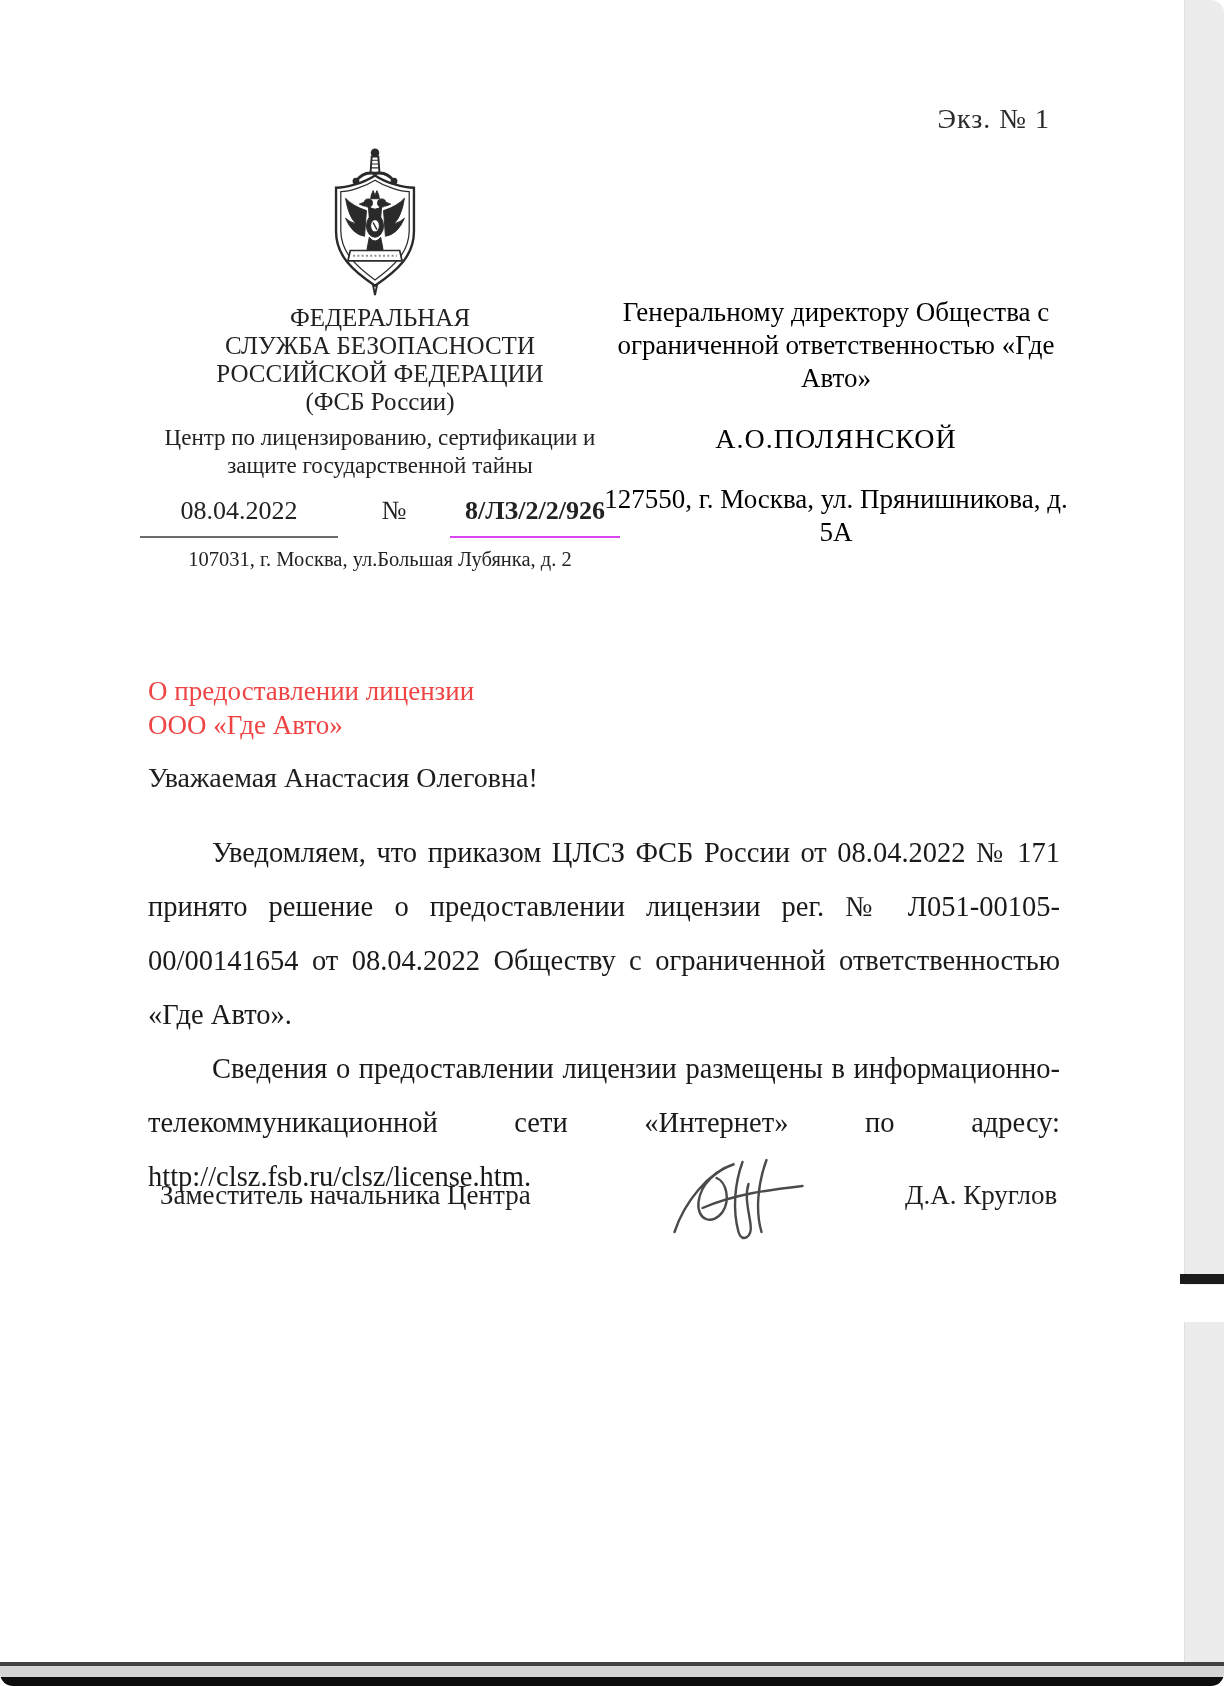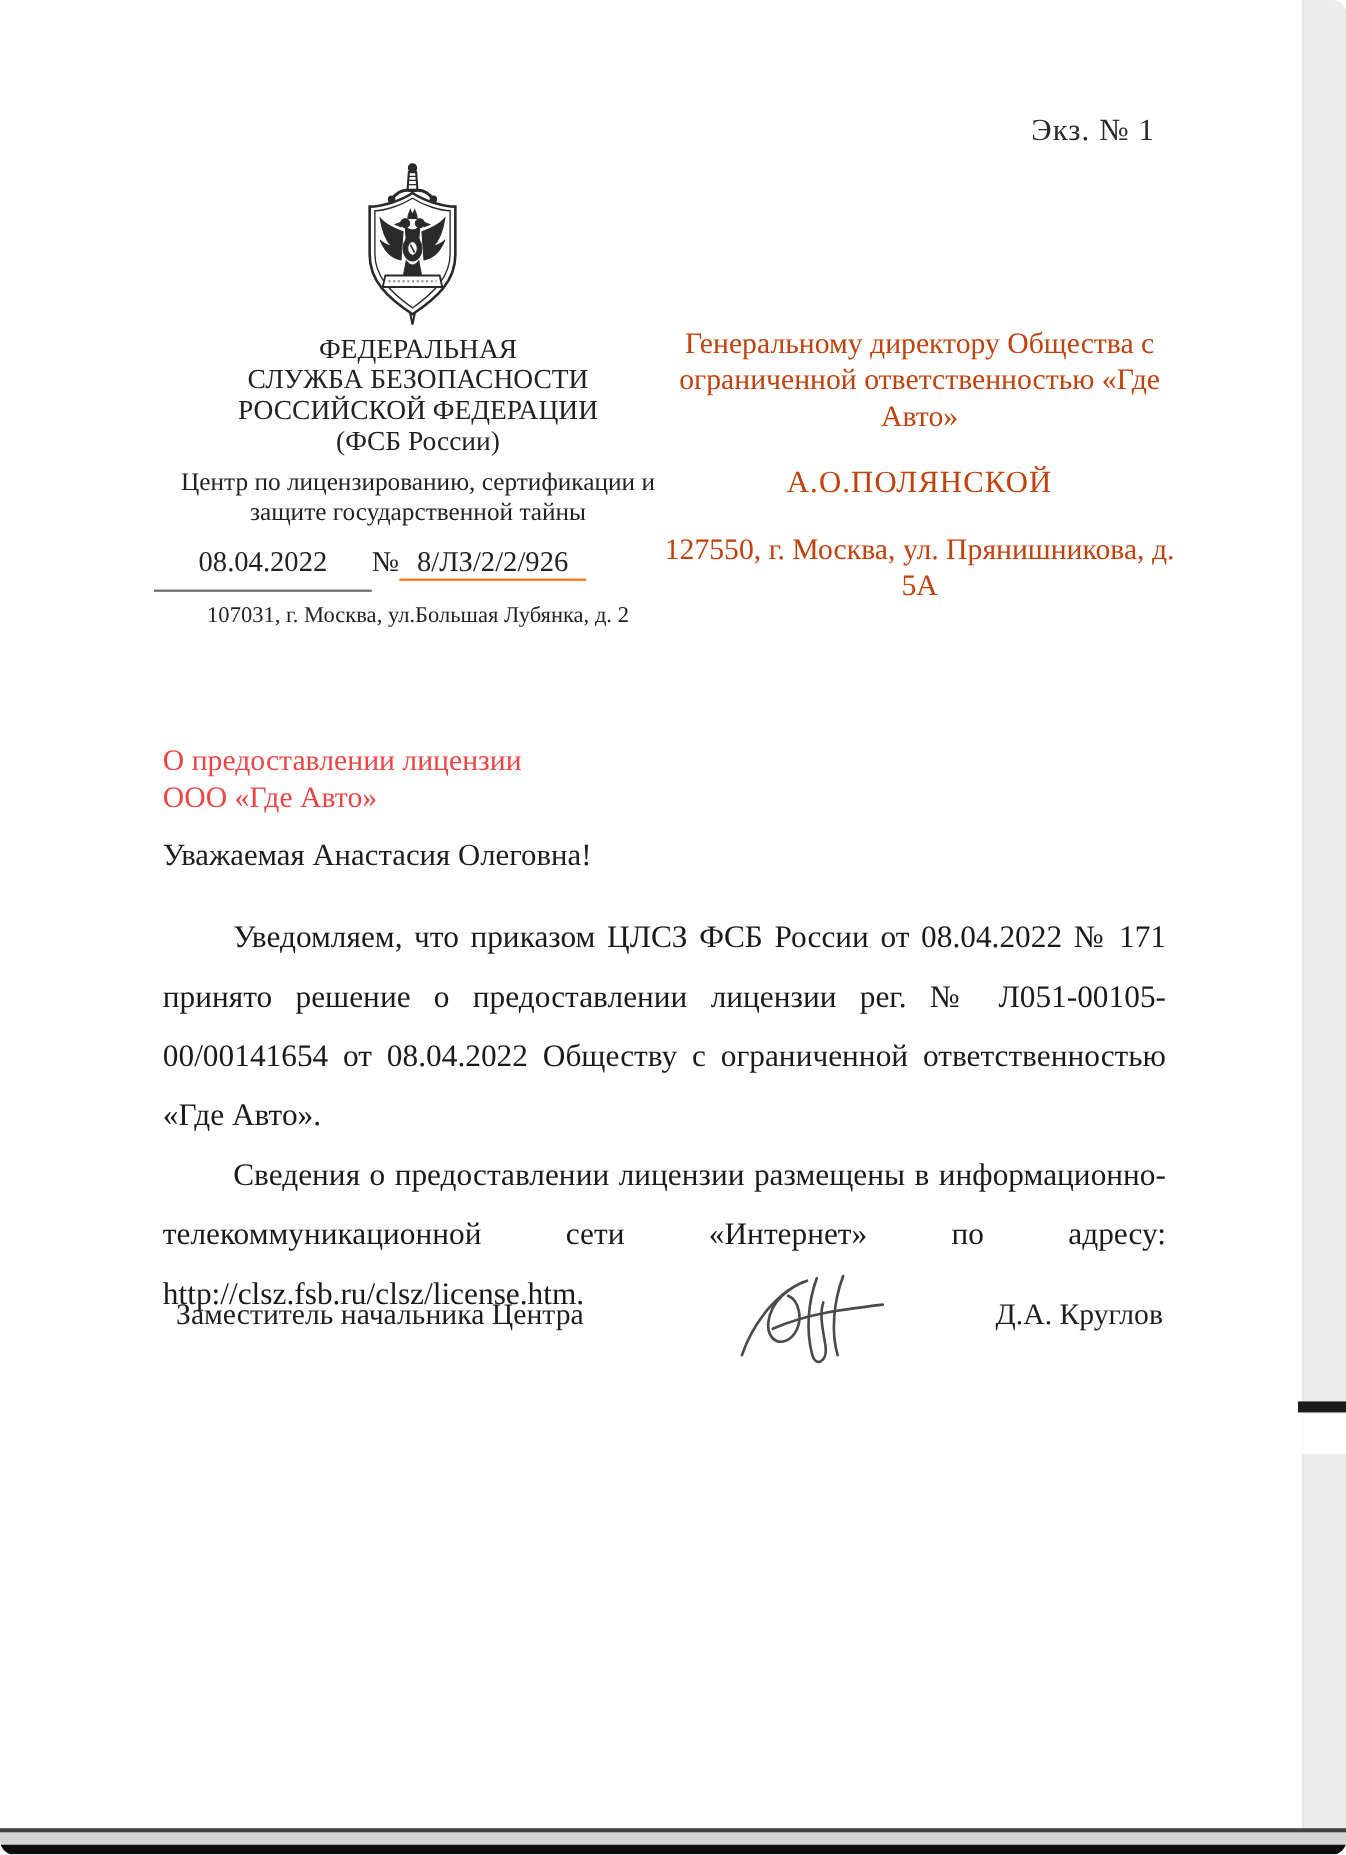--- a/index.html
+++ b/index.html
@@ -19,29 +19,29 @@
   
   .emblem{position:absolute;left:318px;top:146px;width:114px;height:152px;}
   .letterhead{
     position:absolute;left:140px;top:304px;width:480px;
     text-align:center;
   }
   .org-line{font-size:25px;line-height:28px;color:#222;}
   .center-name{font-size:23px;line-height:28px;margin-top:8px;color:#222;}
   .docnum{
     margin-top:16px;font-size:26px;color:#222;
-    display:flex;justify-content:flex-start;align-items:flex-start;gap:0;
+    display:flex;justify-content:space-between;align-items:flex-start;gap:0;
   }
   .u-date{display:inline-block;width:198px;text-align:center;border-bottom:2px solid #6b6b6b;padding-bottom:10px;}
-  .u-num{display:inline-block;width:170px;text-align:center;border-bottom:2px solid #f97316;}
+  .u-num{display:inline-block;width:170px;text-align:center;border-bottom:2px solid #d946ef;padding-bottom:10px;font-weight:bold;}
   .lh-address{margin-top:10px;font-size:20.5px;color:#222;}
   
   .addressee{
     position:absolute;left:600px;top:296px;width:472px;
-    text-align:center;font-size:27px;line-height:33px;color:#c2410c;
+    text-align:center;font-size:27px;line-height:33px;color:#000000;
   }
   .addr-name{margin-top:27px;font-size:28px;letter-spacing:1px;text-align:center;}
   .addr-address{margin-top:28px;}
   
   .subject{
     position:absolute;left:148px;top:630px;
     font-size:27px;line-height:34px;color:#ef4444;margin-top:44px;
   }
   
   .salutation{

